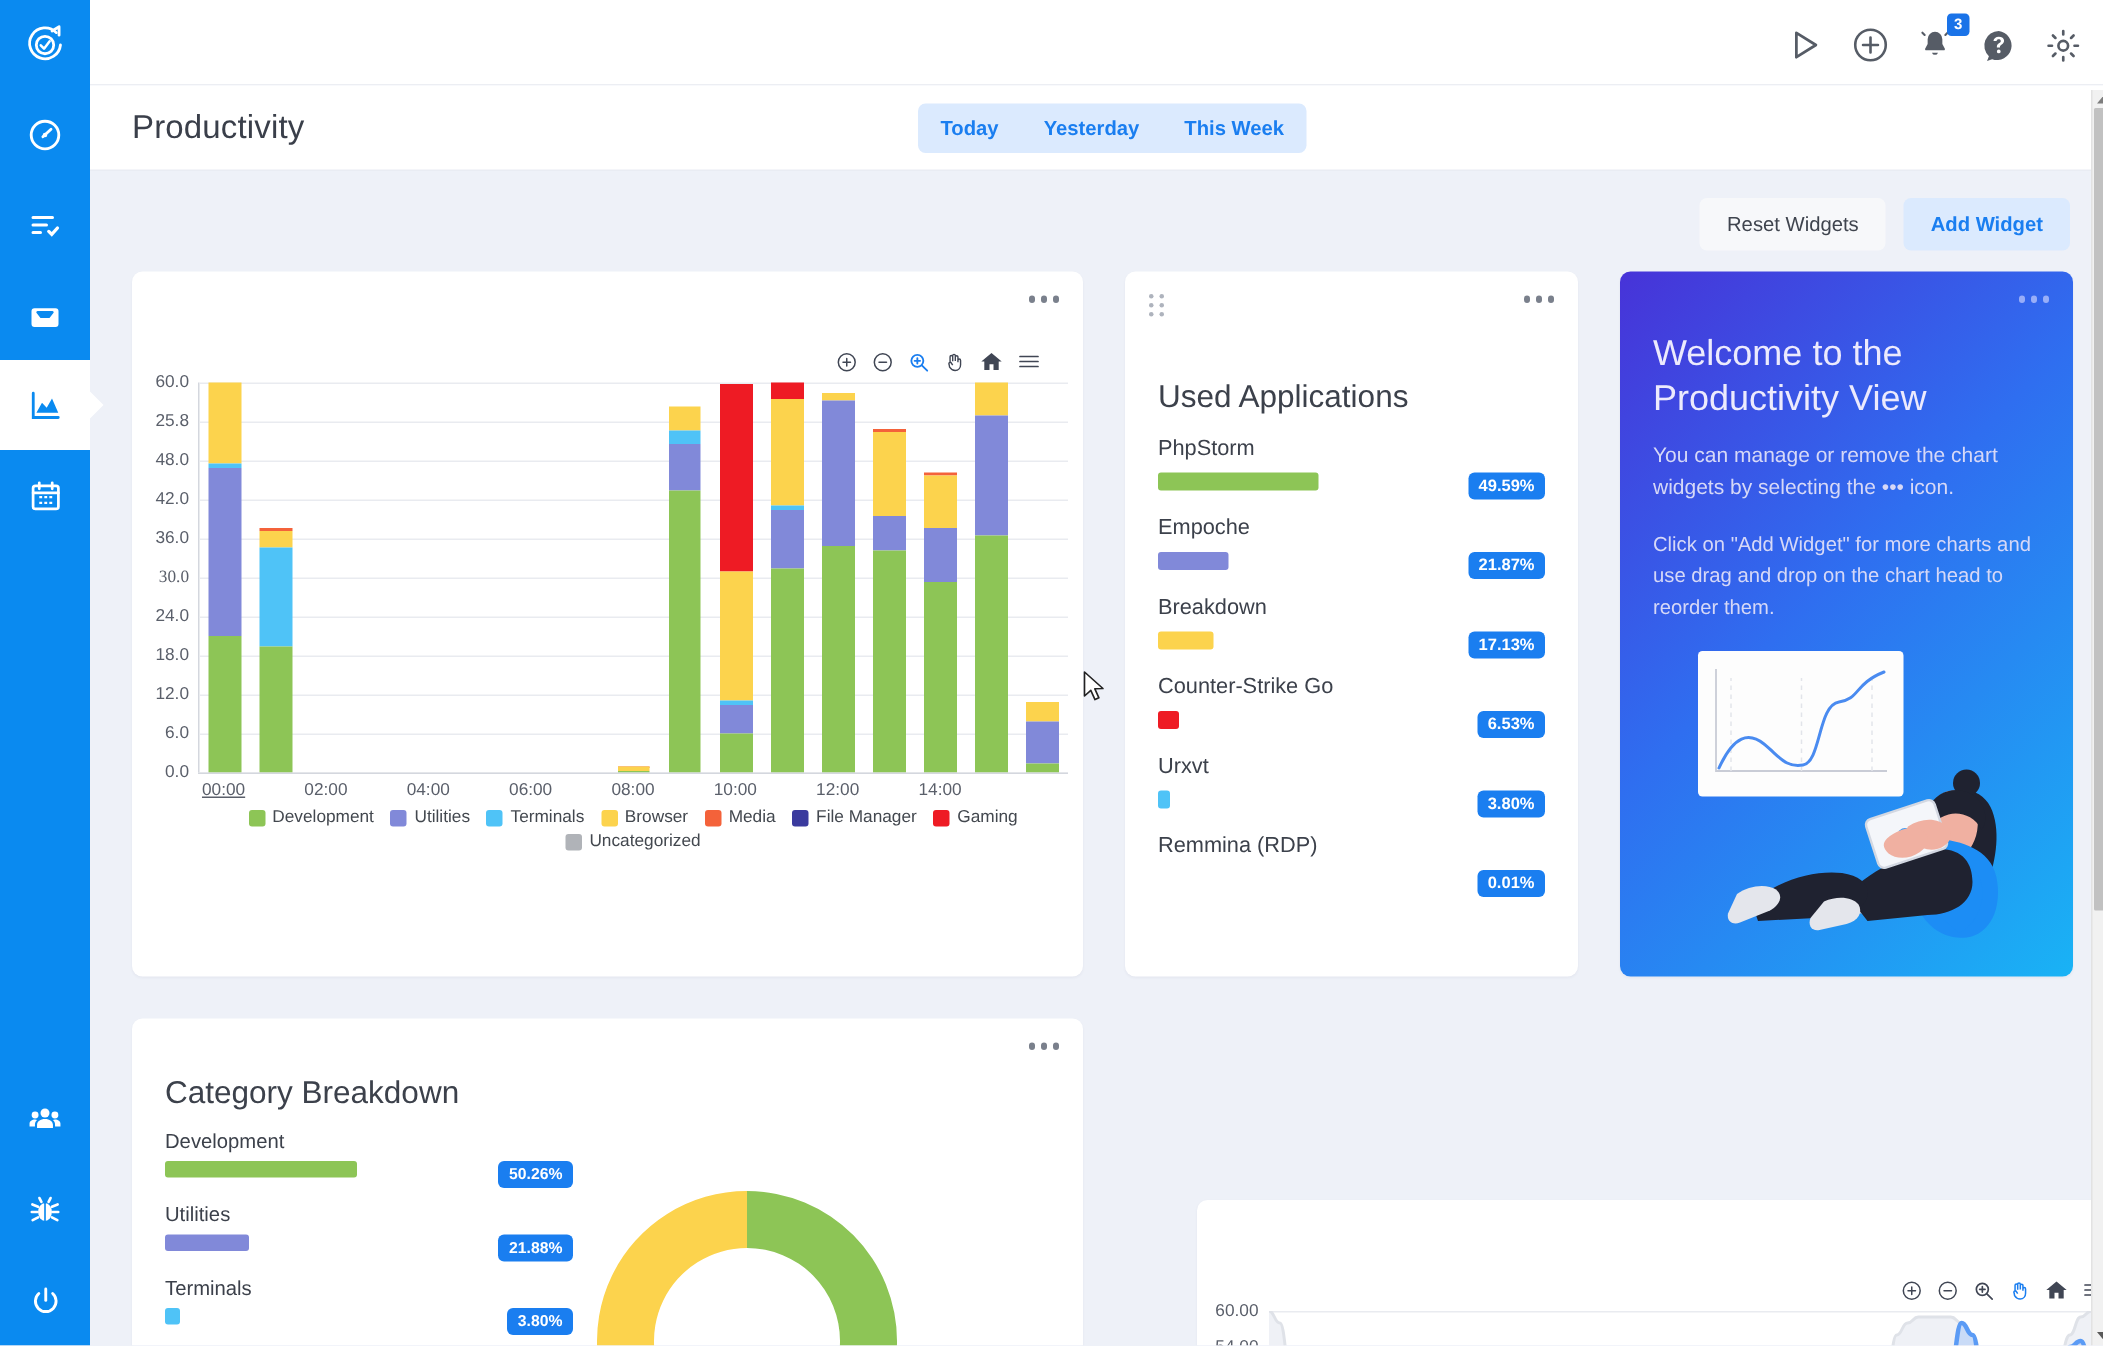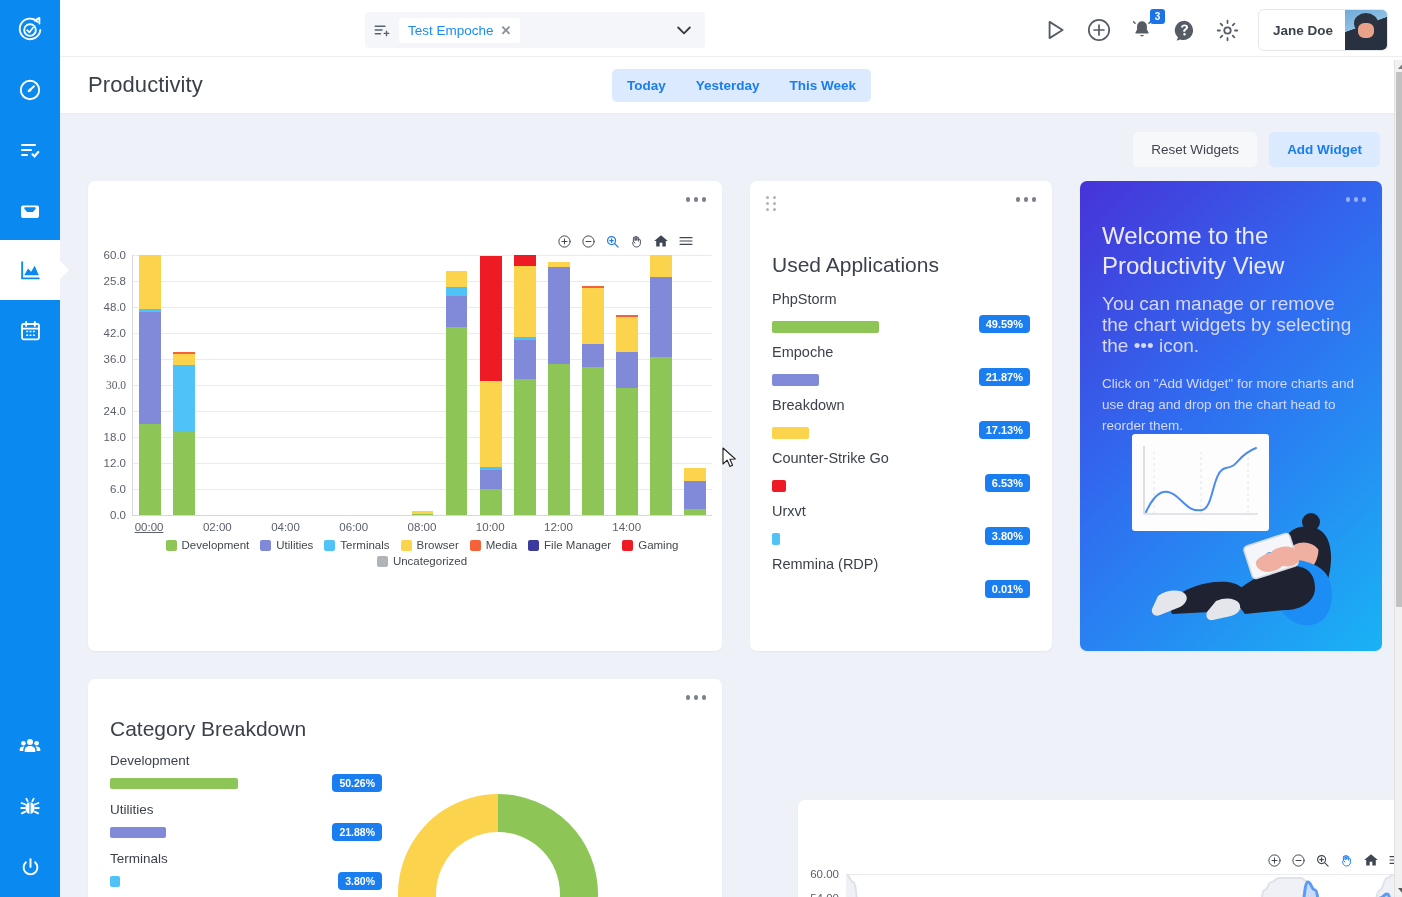--- a/index.html
+++ b/index.html
@@ -162,32 +162,32 @@
            border-top:1px solid #d4d7de; }
   .xlab { position:absolute; top:5px; font-size:11.5px; color:#5a5f6a; transform:translateX(-50%); }
   .legend { display:flex; flex-wrap:wrap; justify-content:center; gap:4px 11px; padding: 2px 10px 0 44px;}
   .lg { display:flex; align-items:center; gap:5px; font-size:11.5px; color:#43484f; cursor:pointer;}
   .lg i { width:11px; height:11px; border-radius:2px; display:block;}
 
   
   .applist { padding: 0 22px; }
   .app-row { margin-bottom: 11px; }
   .app-name { font-size:14.5px; color:#3c414b; margin-bottom:8px; }
-  .app-line { display:flex; align-items:flex-end; }
+  .app-line { display:flex; align-items:flex-start; }
   .app-bar { height:12px; border-radius:2px; }
   .pct {
     background:#1a7ef0; color:#fff; font-size:11px; font-weight:700;
     border-radius:4px; padding:3px 7px; margin-left:auto;
   }
 
   
   .catlist { padding: 0 22px; position:relative; z-index:2;}
   .cat-row { margin-bottom: 10px; }
   .cat-name { font-size:13.5px; color:#3c414b; margin-bottom:6px;}
-  .cat-line { display:flex; align-items:center; width:272px;}
+  .cat-line { display:flex; width:272px;}
   .cat-bar { height:11px; border-radius:2px;}
   .cat-pct {
     background:#1a7ef0; color:#fff; font-size:10.5px; font-weight:700;
     border-radius:4px; padding:3px 7px; margin-left:auto;
   }
   .donut-wrap { position:absolute; left:300px; top:105px; }
 
   
   .areachart { position:relative; }
   .aplot { position:relative; height:120px; margin-left:48px; margin-right:12px; }
@@ -296,37 +296,20 @@
           <path d="M12 3.4v8"></path>
           <path d="M7.2 6.6a7.2 7.2 0 109.6 0"></path>
         </svg>
       </span>
     </div>
   </nav>
 
   <div class="right">
 
     <header class="topbar">
-      <div class="tab-zone">
-        <span class="tab-add-icon">
-          <svg width="18" height="18" viewBox="0 0 24 24" fill="none" stroke="#5a6270" stroke-width="1.9" stroke-linecap="round">
-            <path d="M3 7h13M3 12h9M3 17h7"></path>
-              <path d="M18 13.5v6M15 16.5h6"></path>
-          </svg>
-        </span>
-        <div class="tab-chip">
-          <span>Test Empoche</span>
-          <span class="x">✕</span>
-        </div>
-        <span class="tab-caret">
-          <svg width="20" height="20" viewBox="0 0 24 24" fill="none" stroke="#353a45" stroke-width="2.2" stroke-linecap="round" stroke-linejoin="round">
-              <path d="M5 9l7 7 7-7"></path>
-            </svg>
-        </span>
-      </div>
 
       <div class="topbar-actions">
         <span class="ic-btn">
           <svg width="26" height="26" viewBox="0 0 24 24" fill="none" stroke="#565c66" stroke-width="1.7" stroke-linejoin="round">
               <path d="M7 4.5 19 12 7 19.5Z"></path>
             </svg>
         </span>
         <span class="ic-btn">
           <svg width="26" height="26" viewBox="0 0 24 24" fill="none" stroke="#565c66" stroke-width="1.6" stroke-linecap="round">
               <circle cx="12" cy="12" r="9.4"></circle>
@@ -346,24 +329,20 @@
             <path d="M12 2.6a9.3 9.3 0 00-6.3 16.1l-1.2 3.1 3.3-1.2A9.3 9.3 0 1012 2.6z"></path>
             <path d="M12 6.2c-1.9 0-3.2 1.1-3.4 2.8h2c.1-.7.6-1.1 1.4-1.1.8 0 1.3.4 1.3 1 0 .6-.3.9-1.2 1.5-.9.6-1.3 1.2-1.3 2.2v.5h2v-.4c0-.6.2-.9 1.1-1.5 1-.7 1.5-1.4 1.5-2.4 0-1.6-1.4-2.6-3.4-2.6zM12 14.4a1.2 1.2 0 100 2.4 1.2 1.2 0 000-2.4z" fill="#fff"></path>
           </svg>
         </span>
         <span class="ic-btn">
           <svg width="25" height="25" viewBox="0 0 24 24" fill="none" stroke="#565c66" stroke-width="1.7">
             <circle cx="12" cy="12" r="3.1"></circle>
             <path d="M12 2.6v2.2M12 19.2v2.2M21.4 12h-2.2M4.8 12H2.6M18.6 5.4l-1.6 1.6M7 17l-1.6 1.6M18.6 18.6 17 17M7 7 5.4 5.4" stroke-linecap="round"></path>
           </svg>
         </span>
-        <div class="user-chip">
-          <span class="uname">Jane Doe</span>
-          <span class="avatar"></span>
-        </div>
       </div>
     </header>
 
     <div class="pagehead">
       <h1 class="pagetitle">Productivity</h1>
       <div class="seg">
         <button>Today</button>
         <button>Yesterday</button>
         <button>This Week</button>
       </div>
@@ -704,21 +683,21 @@
 
         <div class="col" style="width:302px">
           <section class="card" style="height:470px;background:linear-gradient(135deg,#4733d8 0%,#2f6ef0 45%,#19b3f5 100%);overflow:hidden">
             <div class="dots" style="opacity:.65">
                 <i style="background:#cfd5ff"></i>
                 <i style="background:#cfd5ff"></i>
                 <i style="background:#cfd5ff"></i>
               </div>
             <div style="padding:40px 22px 0 22px">
               <div style="font-size:24px;line-height:30px;color:#eceafd;font-weight:400">Welcome to the Productivity View</div>
-              <div style="font-size:19px;line-height:21px;color:#d6d8f7;margin-top:12px">You can manage or remove the chart widgets by selecting the ••• icon.</div>
+              <div style="font-size:14px;line-height:21px;color:#d6d8f7;margin-top:12px">You can manage or remove the chart widgets by selecting the ••• icon.</div>
               <div style="font-size:13.5px;line-height:21px;color:#d6d8f7;margin-top:17px">Click on "Add Widget" for more charts and use drag and drop on the chart head to reorder them.</div>
             </div>
             <div style="position:absolute;left:0;right:0;bottom:0;height:225px">
               <svg viewBox="0 0 302 225" width="302" height="225">
                 <rect x="52" y="8" width="137" height="97" rx="3" fill="#fdfdfd"></rect>
                 <path d="M64 20 V88 H178" stroke="#c9ccd6" stroke-width="1.2" fill="none"></path>
                 <path d="M74 88 V26 M121 88 V26 M168 88 V26" stroke="#e2e4ea" stroke-width="1" stroke-dasharray="3 3" fill="none"></path>
                 <path d="M66 86 C76 64 86 62 96 70 C106 78 110 86 122 84 C134 82 132 44 146 42 C160 40 156 30 176 22" stroke="#4a8bf0" stroke-width="2" fill="none" stroke-linecap="round"></path>
                 <rect x="232" y="88" width="4" height="95" rx="2" fill="#9aa3b8"></rect>
                 <path d="M78 182 H245" stroke="#b9c2d6" stroke-width="2"></path>

